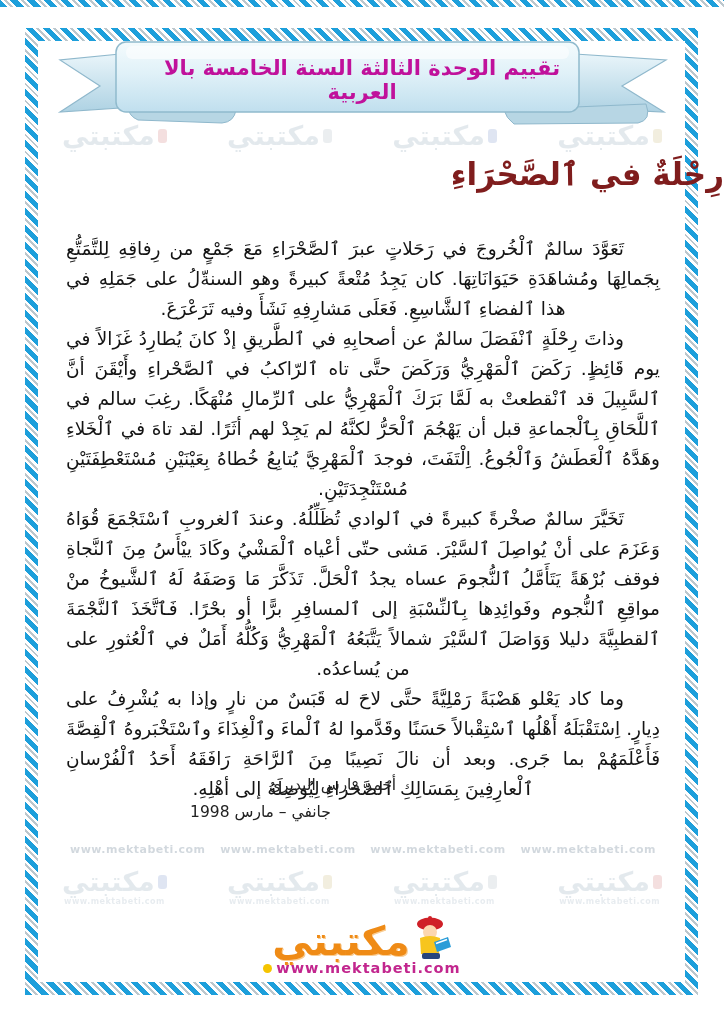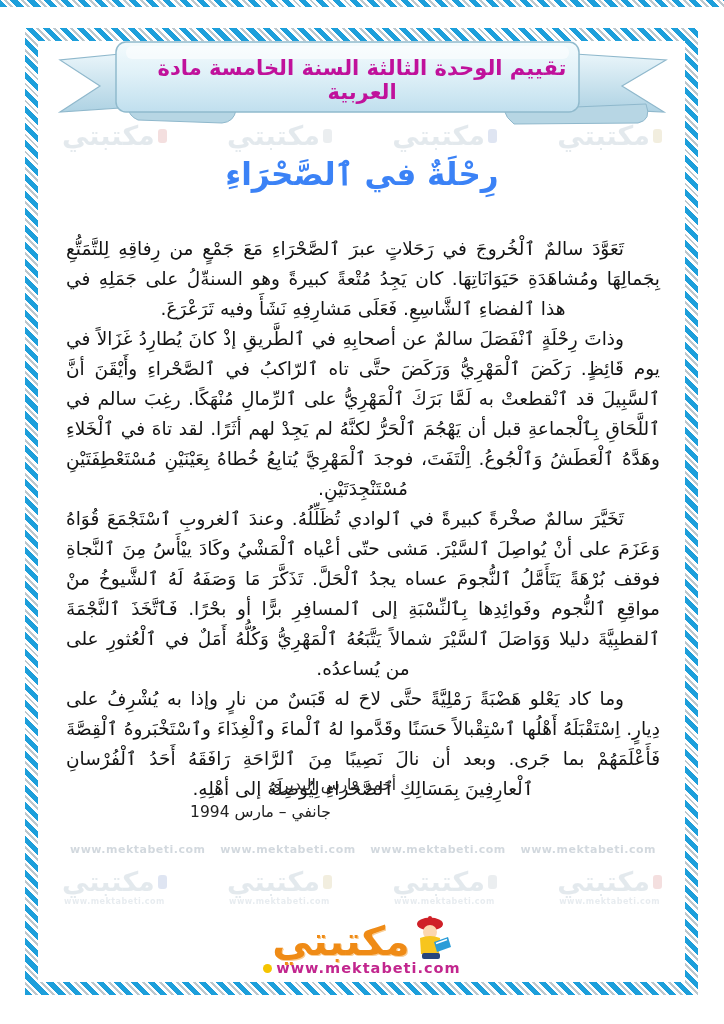--- a/index.html
+++ b/index.html
@@ -45,23 +45,22 @@
   .fig-a{background:#b59a3c;}
   .fig-b{background:#3c66b5;}
   .fig-c{background:#8a9aa8;}
   .fig-d{background:#c03c3c;}
   .wm-url-small{font-size:8px;color:#6d8ba3;letter-spacing:.5px;font-weight:bold;}
   .wm-url-row{position:absolute;left:70px;top:843px;width:586px;display:flex;justify-content:space-between;z-index:2;}
   .wm-url{font-size:11px;color:#aebac4;opacity:.55;font-weight:bold;letter-spacing:.5px;}
   
   .doc-title{
     position:absolute;left:0;right:0;top:156px;
-    text-align:center;
     font-size:31px;font-weight:bold;
-    color:#3b82f6;
+    color:#7f1d1d;
     z-index:3;
   }
   
   .text-block{
     position:absolute;right:64px;top:234px;width:594px;
     z-index:3;
     color:#141414;
   }
   .text-block p{
     margin:0;
@@ -126,21 +125,21 @@
 
       <path d="M 66 14 L 6 20 L 46 46 L 6 72 L 66 68 Z" fill="url(#gTail)" stroke="#8fb8cc" stroke-width="1.2"></path>
       <path d="M 521 14 L 612 20 L 568 46 L 610 72 L 521 68 Z" fill="url(#gTail)" stroke="#8fb8cc" stroke-width="1.2"></path>
 
       <path d="M 74 68 L 182 70 Q 180 82 168 83 L 84 80 Q 75 76 74 68 Z" fill="#b7d6e4" stroke="#8fb8cc" stroke-width="1"></path>
       <path d="M 450 70 L 592 64 Q 598 80 584 83 L 460 84 Q 452 78 450 70 Z" fill="#b7d6e4" stroke="#8fb8cc" stroke-width="1"></path>
 
       <rect x="62" y="2" width="463" height="70" rx="10" fill="url(#gBanner)" stroke="#90bacd" stroke-width="1.5"></rect>
       <rect x="72" y="6" width="443" height="13" rx="6" fill="#ffffff" opacity="0.55"></rect>
     </svg>
-    <div class="banner-title">تقييم الوحدة الثالثة السنة الخامسة مادة العربية</div>
+    <div class="banner-title">تقييم الوحدة الثالثة السنة الخامسة بالا العربية</div>
   </div>
 
   <div class="wm-row wm-row-top">
     <span class="wm-item">
         <span class="wm-main">
           <span class="wm-fig fig-a"></span>
           <span class="wm-text">مكتبتي</span>
         </span>
       </span>
     <span class="wm-item">
@@ -167,21 +166,21 @@
 
   <div class="text-block">
     <p>تَعَوَّدَ سالمٌ ٱلْخُروجَ في رَحَلاتٍ عبرَ ٱلصَّحْرَاءِ مَعَ جَمْعٍ من رِفاقِهِ لِلتَّمَتُّعِ بِجَمالِهَا ومُشاهَدَةِ حَيَوَانَاتِهَا. كان يَجِدُ مُتْعةً كبيرةً وهو السنةّلُ على جَمَلِهِ في هذا ٱلفضاءِ ٱلشَّاسِعِ. فَعَلَى مَشارِفِهِ نَشَأَ وفيه تَرَعْرَعَ.</p>
     <p>وذاتَ رِحْلَةٍ ٱنْفَصَلَ سالمٌ عن أصحابِهِ في ٱلطَّريقِ إذْ كانَ يُطارِدُ غَزَالاً في يوم قَائِظٍ. رَكَضَ ٱلْمَهْرِيُّ وَرَكَضَ حتَّى تاه ٱلرّاكبُ في ٱلصَّحْراءِ وأَيْقَنَ أنَّ ٱلسَّبِيلَ قد ٱنْقطعتْ به لَمَّا بَرَكَ ٱلْمَهْرِيُّ على ٱلرِّمالِ مُنْهَكًا. رغِبَ سالم في ٱللَّحَاقِ بِٱلْجماعةِ قبل أن يَهْجُمَ ٱلْحَرُّ لكنَّهُ لم يَجِدْ لهم أثَرًا. لقد تاهَ في ٱلْخَلاءِ وهَدَّهُ ٱلْعَطَشُ وَٱلْجُوعُ. اِلْتَفَتَ، فوجدَ ٱلْمَهْرِيَّ يُتابِعُ خُطاهُ بِعَيْنَيْنِ مُسْتَعْطِفَتَيْنِ مُسْتَنْجِدَتَيْنِ.</p>
     <p>تَخَيَّرَ سالمٌ صخْرةً كبيرةً في ٱلوادي تُظَلِّلُهُ. وعندَ ٱلغروبِ ٱسْتَجْمَعَ قُوَاهُ وَعَزَمَ على أنْ يُواصِلَ ٱلسَّيْرَ. مَشى حتّى أعْياه ٱلْمَشْيُ وكَادَ ييْأَسُ مِنَ ٱلنَّجاةِ فوقف بُرْهَةً يَتَأَمَّلُ ٱلنُّجومَ عساه يجدُ ٱلْحَلَّ. تَذَكَّرَ مَا وَصَفَهُ لَهُ ٱلشَّيوخُ منْ مواقِعِ ٱلنُّجوم وفَوائِدِها بِٱلنِّسْبَةِ إلى ٱلمسافِرِ برًّا أو بحْرًا. فَٱتَّخَذَ ٱلنَّجْمَةَ ٱلقطبِيَّةَ دليلا وَوَاصَلَ ٱلسَّيْرَ شمالاً يَتَّبَعُهُ ٱلْمَهْرِيُّ وَكُلُّهُ أَمَلٌ في ٱلْعُثورِ على من يُساعدُه.</p>
     <p>وما كاد يَعْلو هَضْبَةً رَمْلِيَّةً حتَّى لاحَ له قَبَسٌ من نارٍ وإذا به يُشْرِفُ على دِيارٍ. اِسْتَقْبَلَهُ أَهْلُها ٱسْتِقْبالاً حَسَنًا وقَدَّموا لهُ ٱلْماءَ وٱلْغِذَاءَ وٱسْتَخْبَروهُ ٱلْقِصَّةَ فَأَعْلَمَهُمْ بما جَرى. وبعد أن نالَ نَصِيبًا مِنَ ٱلرَّاحَةِ رَافَقَهُ أَحَدُ ٱلْفُرْسانِ ٱلْعارِفِينَ بِمَسَالِكِ ٱلصَّحْراءِ لِيُوصِلَهُ إلى أهْلِهِ.</p>
   </div>
 
   <div class="attribution">
     <div class="attr-author">أحمد مارس البديرى</div>
-    <div>جانفي – مارس 1994</div>
+    <div>جانفي – مارس 1998</div>
   </div>
 
   <div class="wm-url-row">
     <span class="wm-url">www.mektabeti.com</span>
     <span class="wm-url">www.mektabeti.com</span>
     <span class="wm-url">www.mektabeti.com</span>
     <span class="wm-url">www.mektabeti.com</span>
   </div>
 
   <div class="wm-row wm-row-bottom">

